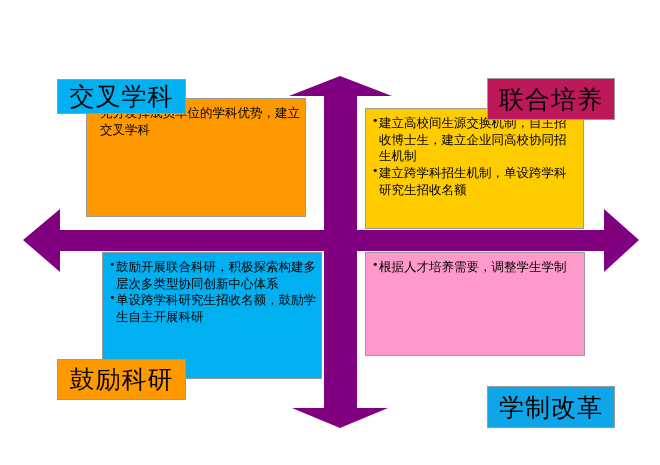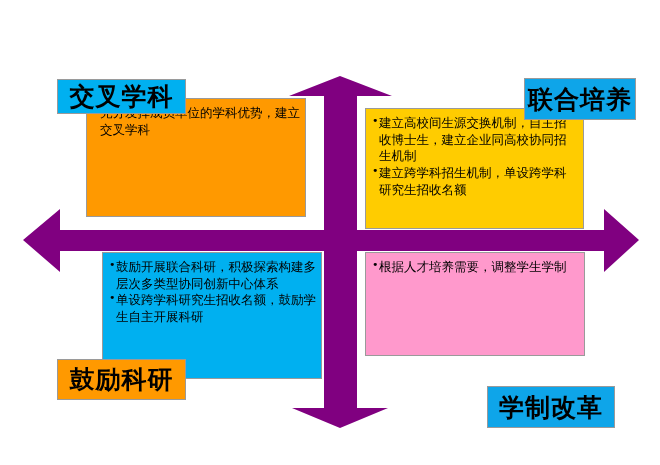--- a/index.html
+++ b/index.html
@@ -78,25 +78,24 @@
     border: 1px solid #9a9a9a;
     box-sizing: border-box;
     display: flex;
     align-items: center;
     justify-content: center;
     font-family: "DejaVu Serif", "Liberation Serif", serif;
     font-size: 25px;
     letter-spacing: 1px;
     color: #000000;
     white-space: nowrap;
-    font-weight: bold;
   }
 
   #label-top-left     { left: 57px;  top: 79px;  width: 129px; height: 35px; background: #00B0F0; }
-  #label-top-right    { left: 487px; top: 78px;  width: 112px; height: 42px; background: #0ea5e9; margin-left: 37px; }
+  #label-top-right    { left: 487px; top: 78px;  width: 128px; height: 42px; background: #be185d; }
   #label-bottom-left  { left: 57px;  top: 359px; width: 129px; height: 41px; background: #FF9900; }
   #label-bottom-right { left: 487px; top: 386px; width: 128px; height: 42px; background: #0ea5e9; }
 </style>
 </head>
 <body>
 
 <div id="canvas">
 
   <svg class="cross-arrow" viewBox="0 0 660 465">
 

